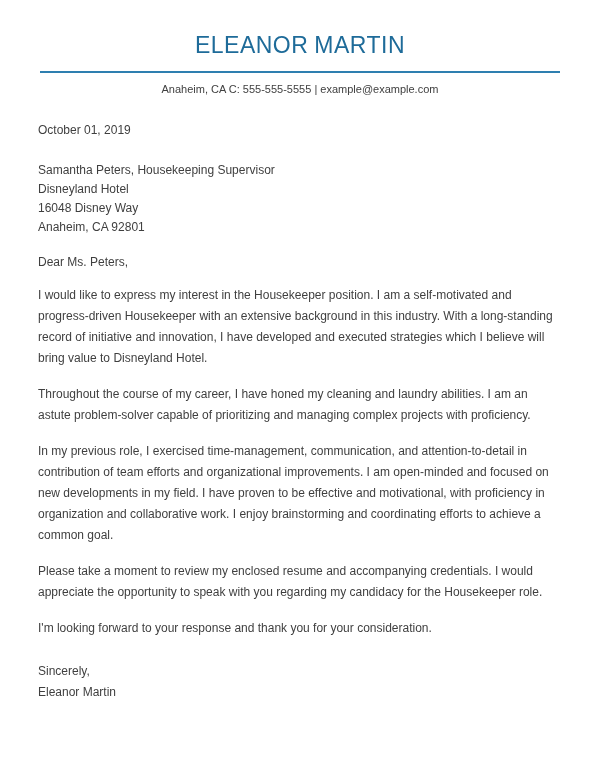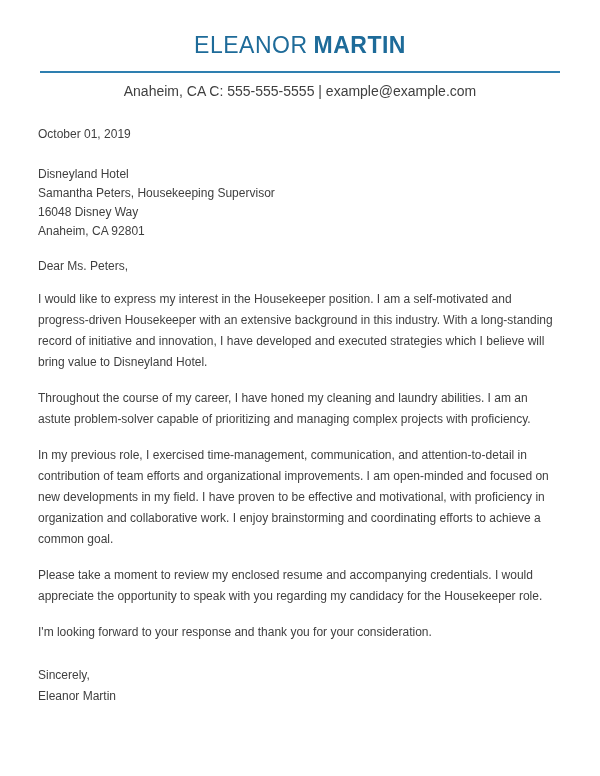--- a/index.html
+++ b/index.html
@@ -17,33 +17,33 @@
     padding-top: 32px;
   }
   .header-name {
     text-align: center;
     font-size: 23px;
     letter-spacing: 0.5px;
     color: #1e6b99;
     font-weight: 400;
   }
   .header-name .last {
-    font-weight: 700;
+    font-weight: 400;
     margin-left: 6px;
   }
   .header-divider {
     height: 2px;
     background: #2e7fb0;
     margin: 12px 40px 0 40px;
     border: none;
   }
   .contact-line {
     margin-top: 10px;
     text-align: center;
-    font-size: 14px;
+    font-size: 11px;
     color: #404040;
   }
   .letter-body {
     padding: 0 40px 0 38px;
     color: #3f3f3f;
     font-size: 12px;
   }
   .date-line {
     margin-top: 28px;
     line-height: 15px;
@@ -77,22 +77,22 @@
 
   <div class="header-divider"></div>
 
   <div class="contact-line">Anaheim, CA C: 555-555-5555 | example@example.com</div>
 
   <div class="letter-body">
 
     <div class="date-line">October 01, 2019</div>
 
     <div class="recipient-block">
+      <div>Samantha Peters, Housekeeping Supervisor</div>
       <div>Disneyland Hotel</div>
-      <div>Samantha Peters, Housekeeping Supervisor</div>
       <div>16048 Disney Way</div>
       <div>Anaheim, CA 92801</div>
     </div>
 
     <div class="salutation">Dear Ms. Peters,</div>
 
     <p class="para">I would like to express my interest in the Housekeeper position. I am a self-motivated and progress-driven Housekeeper with an extensive background in this industry. With a long-standing record of initiative and innovation, I have developed and executed strategies which I believe will bring value to Disneyland Hotel.</p>
     <p class="para">Throughout the course of my career, I have honed my cleaning and laundry abilities. I am an astute problem-solver capable of prioritizing and managing complex projects with proficiency.</p>
     <p class="para">In my previous role, I exercised time-management, communication, and attention-to-detail in contribution of team efforts and organizational improvements. I am open-minded and focused on new developments in my field. I have proven to be effective and motivational, with proficiency in organization and collaborative work. I enjoy brainstorming and coordinating efforts to achieve a common goal.</p>
     <p class="para">Please take a moment to review my enclosed resume and accompanying credentials. I would appreciate the opportunity to speak with you regarding my candidacy for the Housekeeper role.</p>

